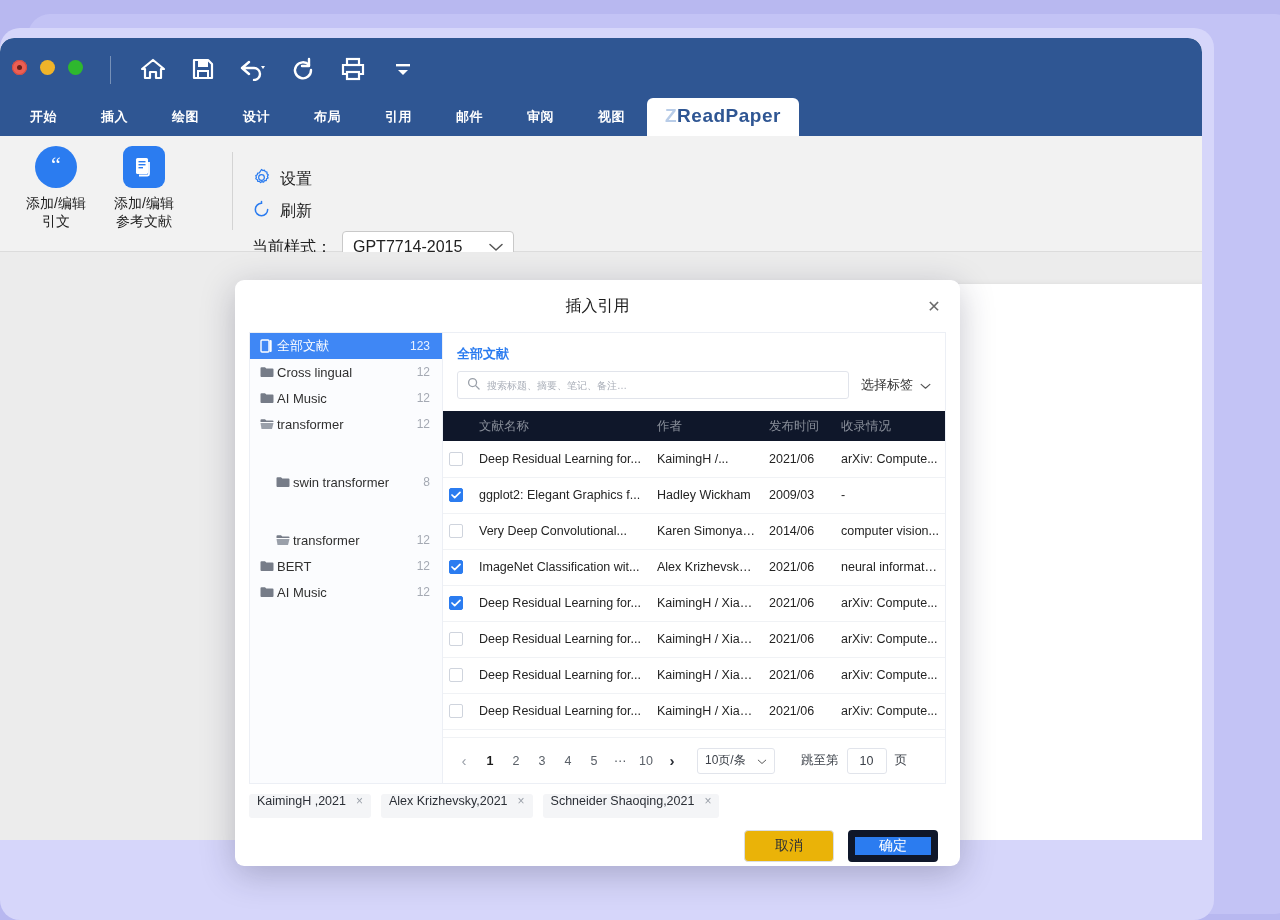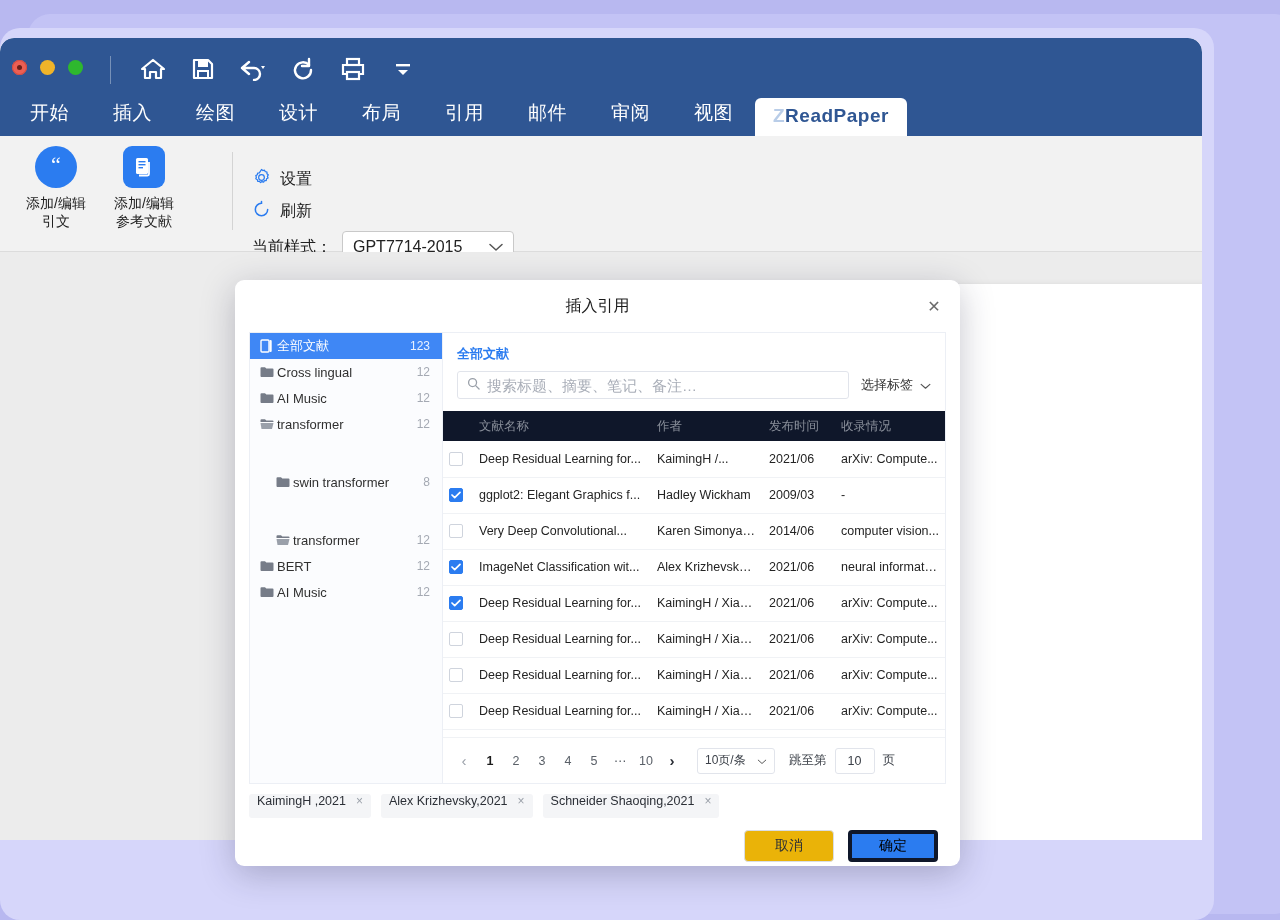--- a/index.html
+++ b/index.html
@@ -58,22 +58,22 @@
     color: #fff;
   }
   .qat .qicon { width: 30px; height: 34px; display: flex; align-items:center; justify-content:center; }
   .qat svg { display: block; }
 
   .tabs {
     position: absolute; left: 8px; bottom: 0;
     display: flex; align-items: flex-end; gap: 0;
   }
   .tab {
-    color: #fff; font-size: 19px; padding: 6px 22px 10px 22px;
-    white-space: nowrap; letter-spacing: .5px;
+    color: #fff; font-size: 13px; padding: 6px 22px 10px 22px;
+    white-space: nowrap; letter-spacing: .5px; font-weight: bold;
   }
   .tab.active {
     background: #ffffff; color: #2f5693;
     border-radius: 6px 6px 0 0; font-weight: 600;
     padding: 7px 18px 9px 18px; font-size: 19px;
   }
   .tab.active .zmark { color: #b9cde8; font-weight: 700; }
 
   
   .toolbar {
@@ -161,21 +161,21 @@
     flex: 1; border: 1px solid #eceff5; background: #fff;
     display: flex; flex-direction: column;
   }
   .lp-title { font-size: 13px; color: #2b7cf0; font-weight: 700; padding: 12px 14px 8px 14px; }
   .lp-search-row { display: flex; align-items: center; gap: 12px; padding: 0 14px 12px 14px; }
   .search-box {
     flex: 1; height: 28px; border: 1px solid #e1e4eb; border-radius: 3px;
     background: #fff; display: flex; align-items: center; gap: 7px; padding: 0 9px;
   }
   .search-box input {
-    border: none; outline: none; flex: 1; font-size: 15px; color: #222;
+    border: none; outline: none; flex: 1; font-size: 10px; color: #222;
     font-family: inherit; background: transparent;
   }
   .search-box input::placeholder { color: #a9aeb8; }
   .tag-select { display: flex; align-items: center; gap: 7px; font-size: 13px; color: #303030; white-space: nowrap; }
 
   table.ref-table { width: 100%; border-collapse: collapse; table-layout: fixed; }
   table.ref-table th {
     background: #0f172a; font-size: 12.5px; color: #888e99; font-weight: 400;
     text-align: left; height: 30px; padding: 0 6px;
   }
@@ -205,21 +205,21 @@
   .pg { min-width: 26px; height: 26px; display: flex; align-items: center; justify-content: center;
         font-size: 12.5px; color: #5a6068; }
   .pg.arrow { color: #9aa0a9; font-size: 15px; }
   .pg.arrow.strong { color: #2b2f36; font-weight: 700; }
   .pg.cur { color: #1b1b1b; font-weight: 700; }
   .pg-size {
     margin-left: 12px; width: 78px; height: 26px; border: 1px solid #e1e4eb;
     border-radius: 3px; display: flex; align-items: center; justify-content: space-between;
     padding: 0 7px; font-size: 12px; color: #3c4149;
   }
-  .pg-jump { margin-left: 14px; display: flex; align-items: center; gap: 8px; font-size: 12.5px; color: #3c4149; }
+  .pg-jump { margin-left: 26px; display: flex; align-items: center; gap: 8px; font-size: 12.5px; color: #3c4149; }
   .pg-jump-input {
     width: 40px; height: 26px; border: 1px solid #e1e4eb; border-radius: 3px;
     text-align: center; font-size: 12.5px; color: #3c4149; font-family: inherit; outline: none;
   }
 
   .chips-row { display: flex; gap: 10px; padding: 10px 14px 0 14px; }
   .chip {
     background: #f4f5f7; border-radius: 3px; height: 24px;
     display: flex; align-items: flex-start; gap: 10px; padding: 0 8px;
     font-size: 12.5px; color: #2b2f36;
@@ -228,21 +228,21 @@
 
   .modal-foot {
     display: flex; justify-content: flex-end; gap: 14px;
     padding: 12px 22px 0 0;
   }
   .btn {
     height: 32px; min-width: 90px; border-radius: 4px; font-size: 14px;
     display: flex; align-items: center; justify-content: center;
   }
   .btn.ghost { background: #eab308; border: 1px solid #d9dde3; color: #2b2f36; }
-  .btn.primary { background: #2b7cf0; color: #000000; border: 4px solid #0f172a; }
+  .btn.primary { background: #2b7cf0; color: #ffffff; border: 7px solid #0f172a; }
 </style>
 </head>
 <body>
 
 <div class="bg-card-back"></div>
 <div class="bg-card-mid"></div>
 
 <div class="app-window">
 
   <div class="ribbon-band">

